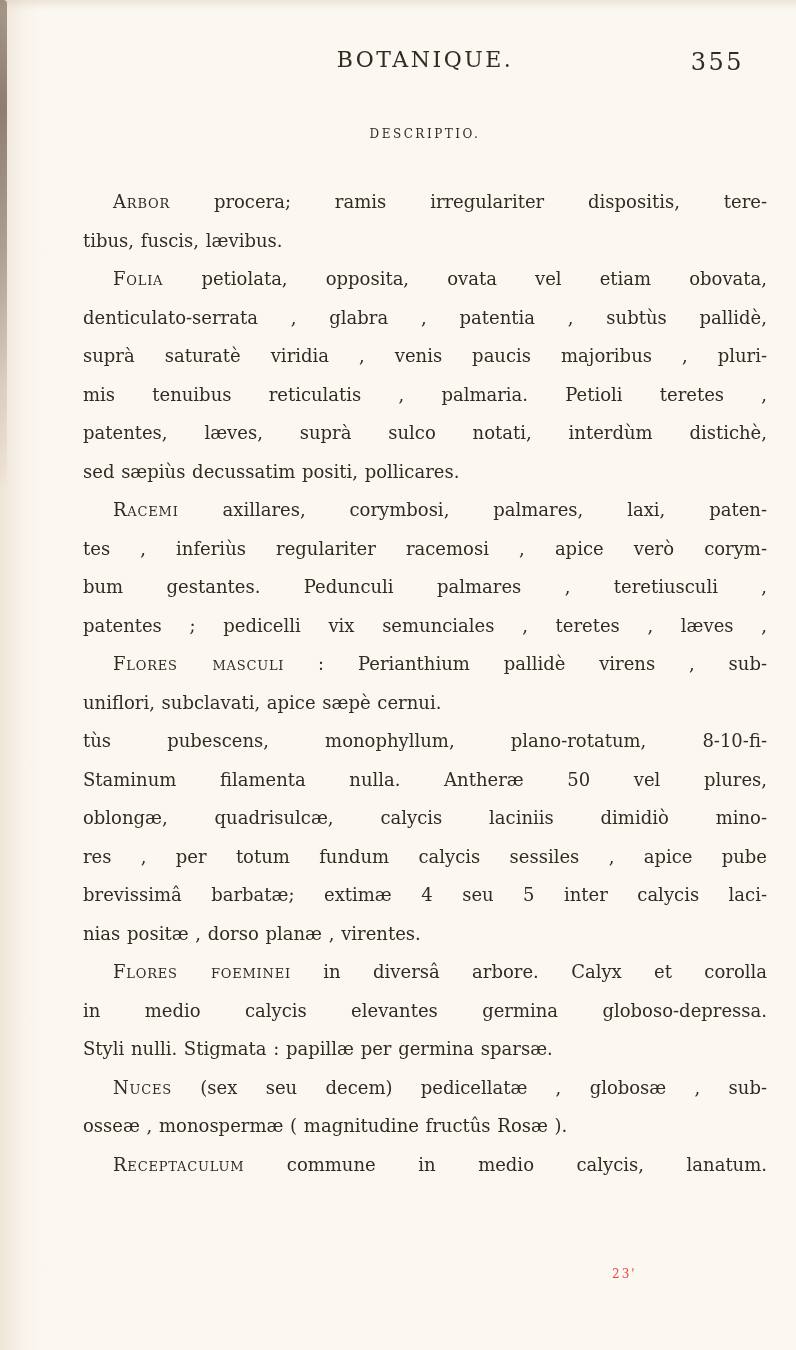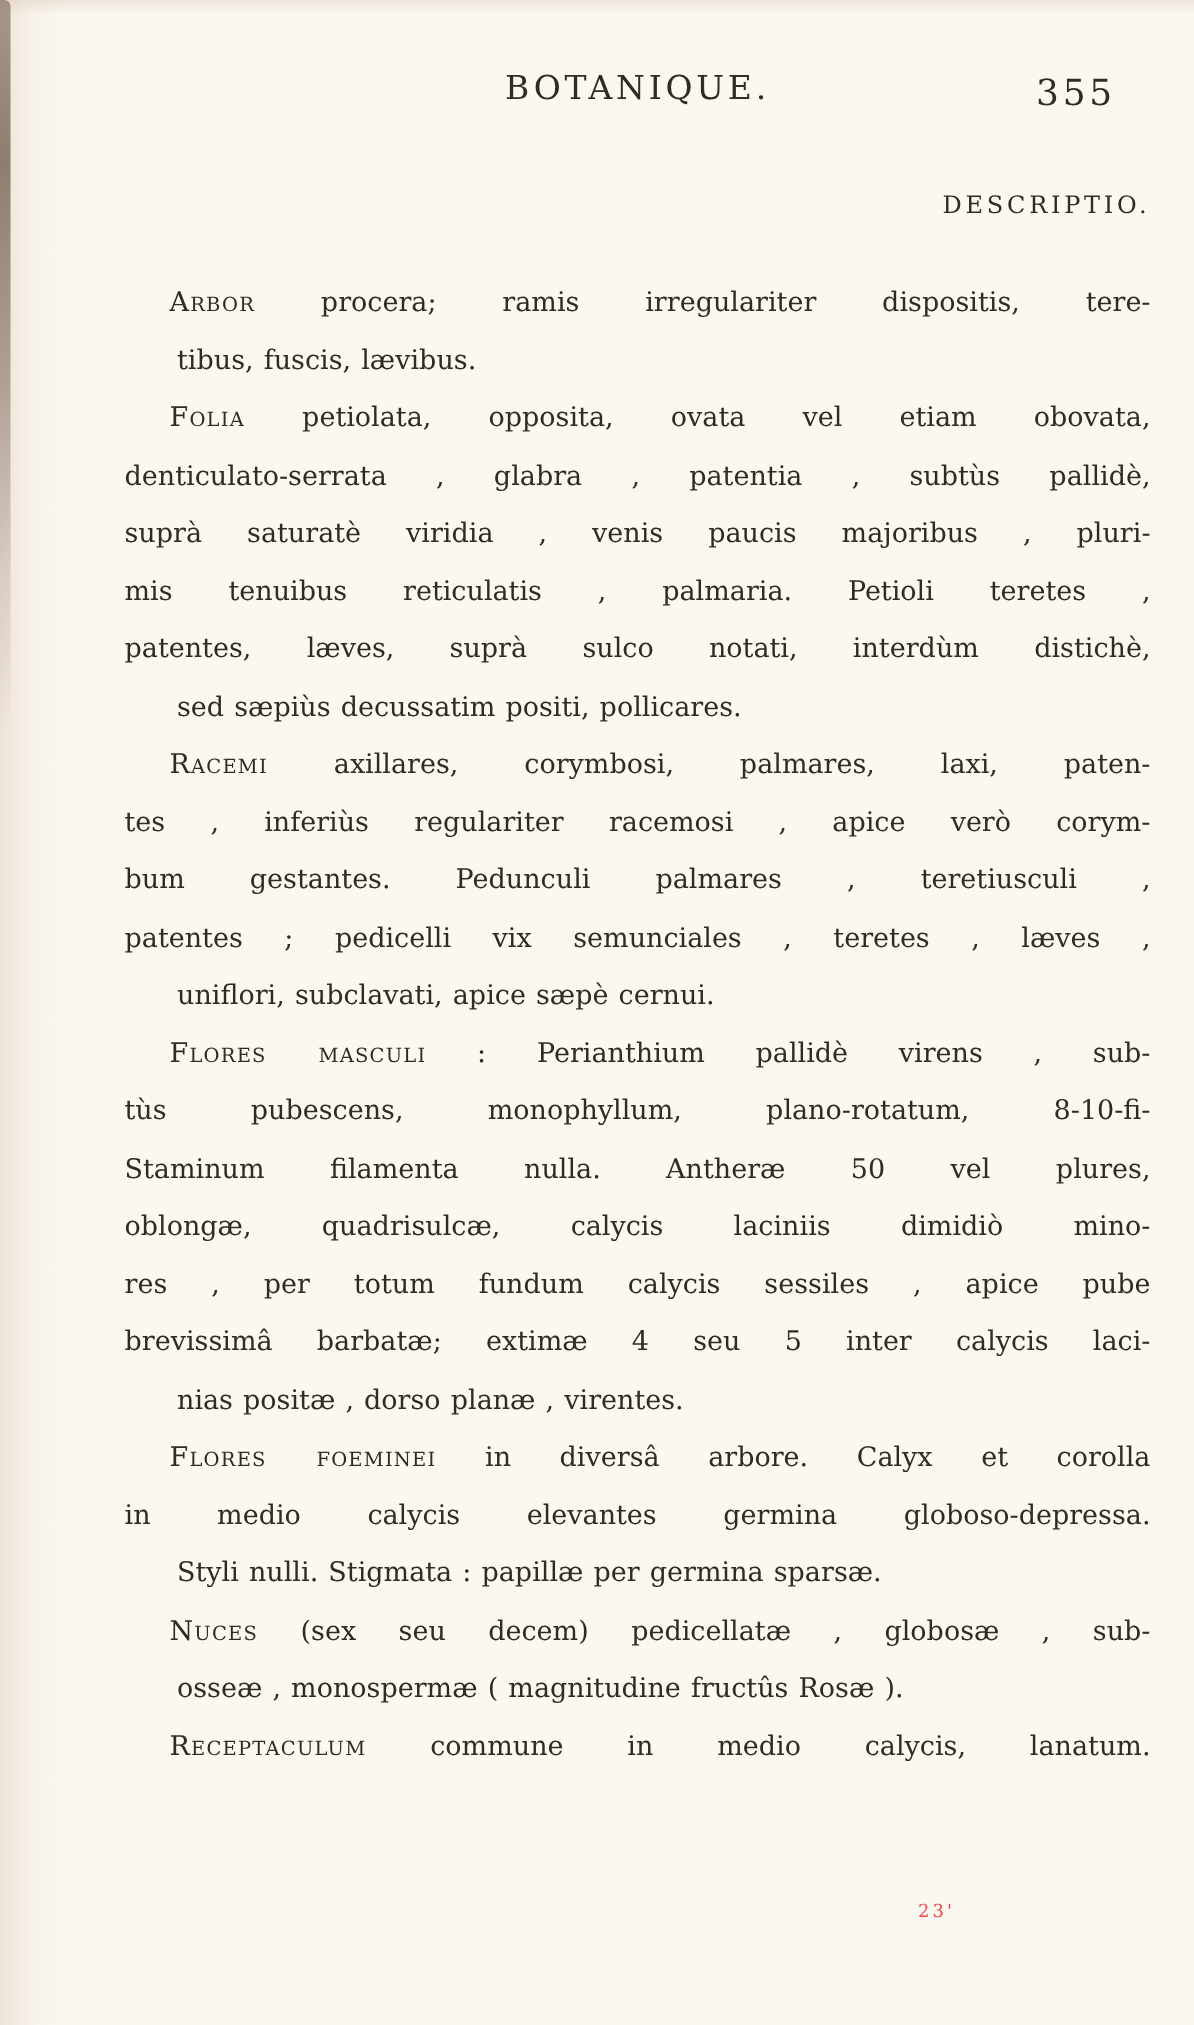--- a/index.html
+++ b/index.html
@@ -36,33 +36,33 @@
   .running-head {
     position: absolute; top: 47px; left: 83px; width: 684px;
     text-align: center; font-size: 22px; letter-spacing: 2.5px;
   }
   .page-num {
     position: absolute; top: 48px; right: 52px;
     font-size: 24px; letter-spacing: 2.5px;
   }
   .section-head {
     position: absolute; top: 127px; left: 83px; width: 684px;
-    text-align: right; font-size: 16px; letter-spacing: 2.5px;
+    text-align: center; font-size: 12px; letter-spacing: 2.5px;
   }
 
   .text-block {
     position: absolute; top: 183px; left: 83px; width: 684px;
     font-size: 18px;
   }
   .line {
     height: 38.5px; line-height: 38.5px;
     text-align: justify; text-align-last: justify;
     word-spacing: 1px;
   }
-  .line.end  { text-align-last: left; margin-left: 35px; }
+  .line.end  { text-align-last: left; }
   .line.fill { text-align-last: justify; }
   .line.indent { text-indent: 30px; }
   .sc { font-variant: small-caps; letter-spacing: 0.8px; }
 
   .signature {
     position: absolute; top: 1267px; left: 612px;
     font-size: 12px; letter-spacing: 2px; color: #ef4444;
   }
 </style>
 </head>
@@ -83,22 +83,22 @@
       <div class="line indent"><span class="sc">Folia</span> petiolata, opposita, ovata vel etiam obovata,</div>
       <div class="line">denticulato-serrata , glabra , patentia , subtùs pallidè,</div>
       <div class="line">suprà saturatè viridia , venis paucis majoribus , pluri-</div>
       <div class="line">mis tenuibus reticulatis , palmaria. Petioli teretes ,</div>
       <div class="line">patentes, læves, suprà sulco notati, interdùm distichè,</div>
       <div class="line end">sed sæpiùs decussatim positi, pollicares.</div>
       <div class="line indent"><span class="sc">Racemi</span> axillares, corymbosi, palmares, laxi, paten-</div>
       <div class="line">tes , inferiùs regulariter racemosi , apice verò corym-</div>
       <div class="line">bum gestantes. Pedunculi palmares , teretiusculi ,</div>
       <div class="line">patentes ; pedicelli vix semunciales , teretes , læves ,</div>
+      <div class="line indent"><span class="sc">Flores masculi</span> : Perianthium pallidè virens , sub-</div>
       <div class="line end">uniflori, subclavati, apice sæpè cernui.</div>
-      <div class="line indent"><span class="sc">Flores masculi</span> : Perianthium pallidè virens , sub-</div>
       <div class="line">tùs pubescens, monophyllum, plano-rotatum, 8-10-fi-</div>
       <div class="line">Staminum filamenta nulla. Antheræ 50 vel plures,</div>
       <div class="line">oblongæ, quadrisulcæ, calycis laciniis dimidiò mino-</div>
       <div class="line">res , per totum fundum calycis sessiles , apice pube</div>
       <div class="line">brevissimâ barbatæ;  extimæ 4 seu 5 inter calycis laci-</div>
       <div class="line end">nias positæ , dorso planæ ,  virentes.</div>
       <div class="line indent"><span class="sc">Flores foeminei</span> in diversâ arbore. Calyx et corolla</div>
       <div class="line">in medio calycis elevantes germina globoso-depressa.</div>
       <div class="line end">Styli nulli. Stigmata : papillæ per germina sparsæ.</div>
       <div class="line indent"><span class="sc">Nuces</span> (sex seu decem) pedicellatæ , globosæ , sub-</div>

